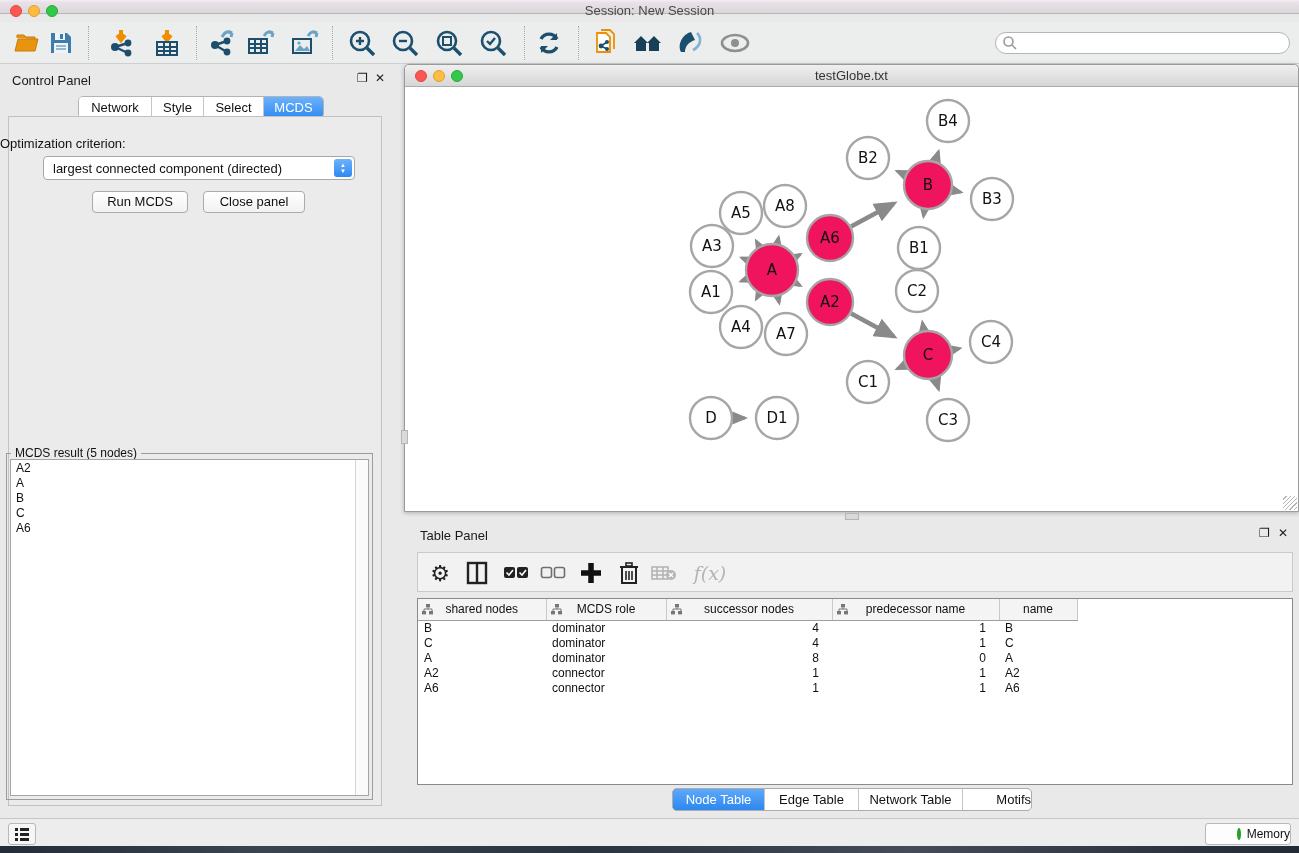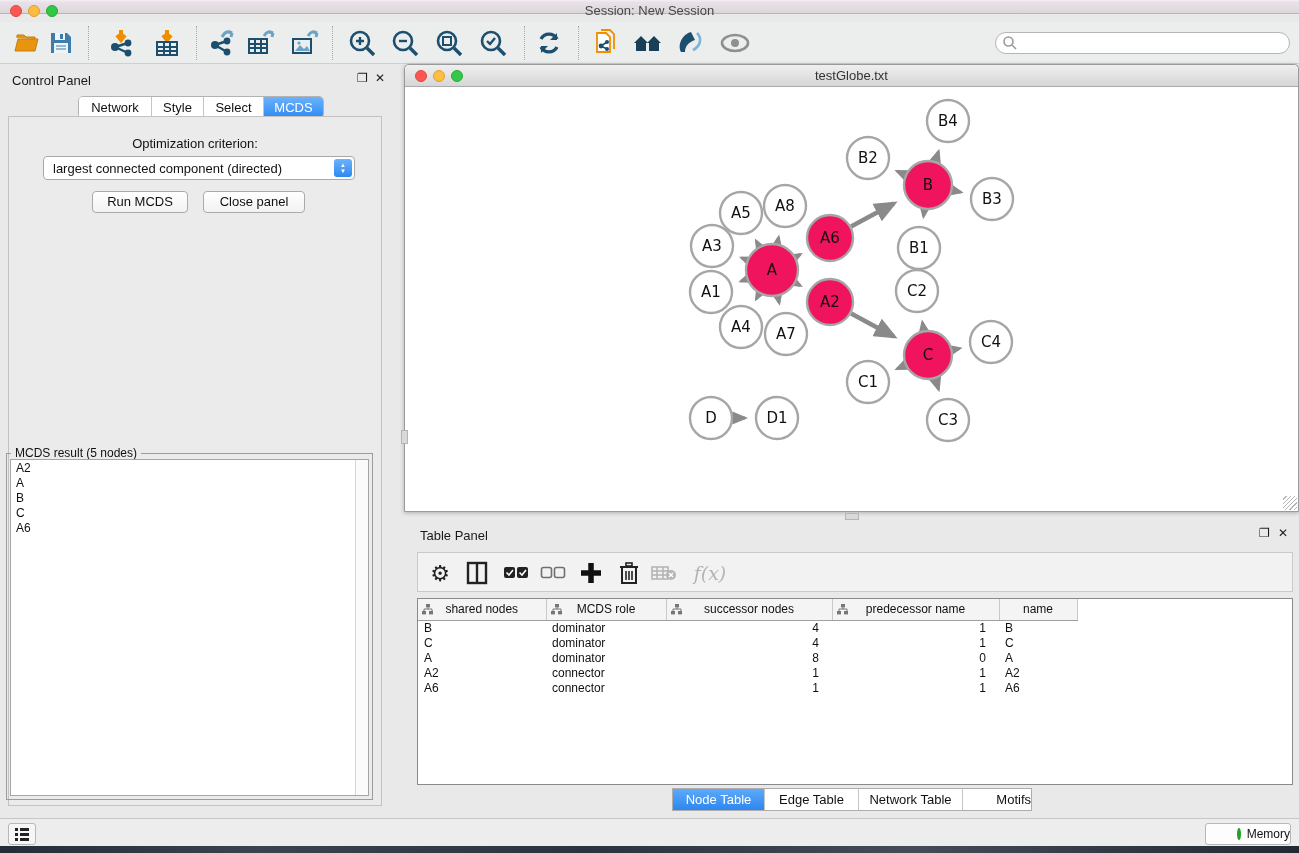--- a/index.html
+++ b/index.html
@@ -23,21 +23,21 @@
 
   
   #control-panel { left:0; top:64px; width:390px; height:746px; }
   .panel-title { font-size:13px; color:#1a1a1a; }
   .win-btn { font-size:12px; color:#1a1a1a; cursor:default; }
   .cp-box { position:absolute; left:8px; top:52px; width:374px; height:690px; border:1px solid #c2c2c2; background:#ebebeb; }
   .tabstrip { position:absolute; display:flex; border:1px solid #b3b3b3; border-radius:5px; overflow:hidden; background:#fff; }
   .tabstrip .tab { font-size:13px; color:#111; background:#fff; text-align:center; padding:3px 0; border-right:1px solid #c4c4c4; }
   .tabstrip .tab:last-child { border-right:none; }
   .tabstrip .tab.active { background:linear-gradient(#6cb2fb,#2e8af2); color:#fff; }
-  #opt-label { position:absolute; left:0; width:100%; text-align:center; top:72px; font-size:13px; color:#111; }
+  #opt-label { position:absolute; left:0; width:100%; text-align:left; top:72px; font-size:13px; color:#111; }
   #criterion-select { position:absolute; left:43px; top:92px; width:312px; height:24px; background:#fff;
     border:1px solid #a8a8a8; border-radius:4px; font-size:13px; color:#111; display:flex; align-items:center; padding-left:9px; }
   #criterion-select .stepper { position:absolute; right:2px; top:2px; width:18px; height:18px; border-radius:3px;
     background:linear-gradient(#6db3fc,#2d89f2); color:#fff; font-size:6px; line-height:6px; text-align:center; padding-top:3px; }
   .cp-btn { position:absolute; top:127px; height:22px; background:linear-gradient(#ffffff,#f2f2f2); border:1px solid #ababab;
     border-radius:4px; font-size:13px; color:#111; text-align:center; line-height:20px; }
   #mcds-fieldset { position:absolute; left:6px; top:389px; width:367px; height:347px; border:1px solid #9c9c9c; }
   #mcds-legend { position:absolute; left:4px; top:-8px; background:#ebebeb; padding:0 4px; font-size:12px; color:#111; }
   #mcds-list { position:absolute; left:3px; top:5px; width:359px; height:337px; background:#fff; border:1px solid #a5a5a5; }
   #mcds-list .item { font-size:12px; color:#111; padding:1px 0 1px 5px; height:15px; }
@@ -64,21 +64,21 @@
   .tpi { position:absolute; top:6px; height:28px; display:flex; align-items:center; justify-content:center; width:28px; }
   .fx-label { font-family:"DejaVu Serif","Liberation Serif",serif; font-style:italic; font-size:19px; color:#b3b3b3; }
   #tp-table { position:absolute; left:13px; top:78px; width:876px; height:187px; background:#fff; border:1px solid #8a8a8a; }
   #tp-table table { border-collapse:collapse; width:100%; table-layout:fixed; }
   #tp-table th { background:#f4f4f4; border-right:1px solid #c9c9c9; border-bottom:1px solid #9f9f9f;
     font-size:12px; font-weight:normal; color:#111; height:21px; position:relative; text-align:center; }
   #tp-table th.filler { background:#fff; border-right:none; border-bottom:none; }
   #tp-table th .hicon { position:absolute; left:4px; top:5px; }
   #tp-table td { font-size:12px; color:#111; height:15px; padding:0 6px; white-space:nowrap; overflow:hidden; }
   #tp-table td.num { text-align:right; padding-right:13px; }
-  #tp-tabs { position:absolute; left:268px; top:268px; display:flex; border:1px solid #adadad; border-radius:0; overflow:hidden; background:#a16207; }
+  #tp-tabs { position:absolute; left:268px; top:268px; display:flex; border:1px solid #adadad; border-radius:5px; overflow:hidden; background:#a16207; }
   #tp-tabs .tab { font-size:13px; color:#111; background:#fff; padding:3px 0; text-align:center; border-right:1px solid #c4c4c4; }
   #tp-tabs .tab:last-child { border-right:none; }
   #tp-tabs .tab.active { background:linear-gradient(#5ea9fa,#2c87f0); color:#fff; }
 
   
   #statusbar { left:0; top:818px; width:1299px; height:28px; background:#ededed; border-top:1px solid #c6c6c6; }
   #list-btn { position:absolute; left:8px; top:4px; width:28px; height:22px; background:#f6f6f6; border:1px solid #b8b8b8; border-radius:3px;
     display:flex; align-items:center; justify-content:center; }
   #memory-btn { position:absolute; right:8px; top:4px; width:86px; height:22px; background:#fdfdfd; border:1px solid #b8b8b8; border-radius:3px;
     display:flex; align-items:center; justify-content:center; gap:6px; font-size:12px; color:#111;padding-left:31px; }

